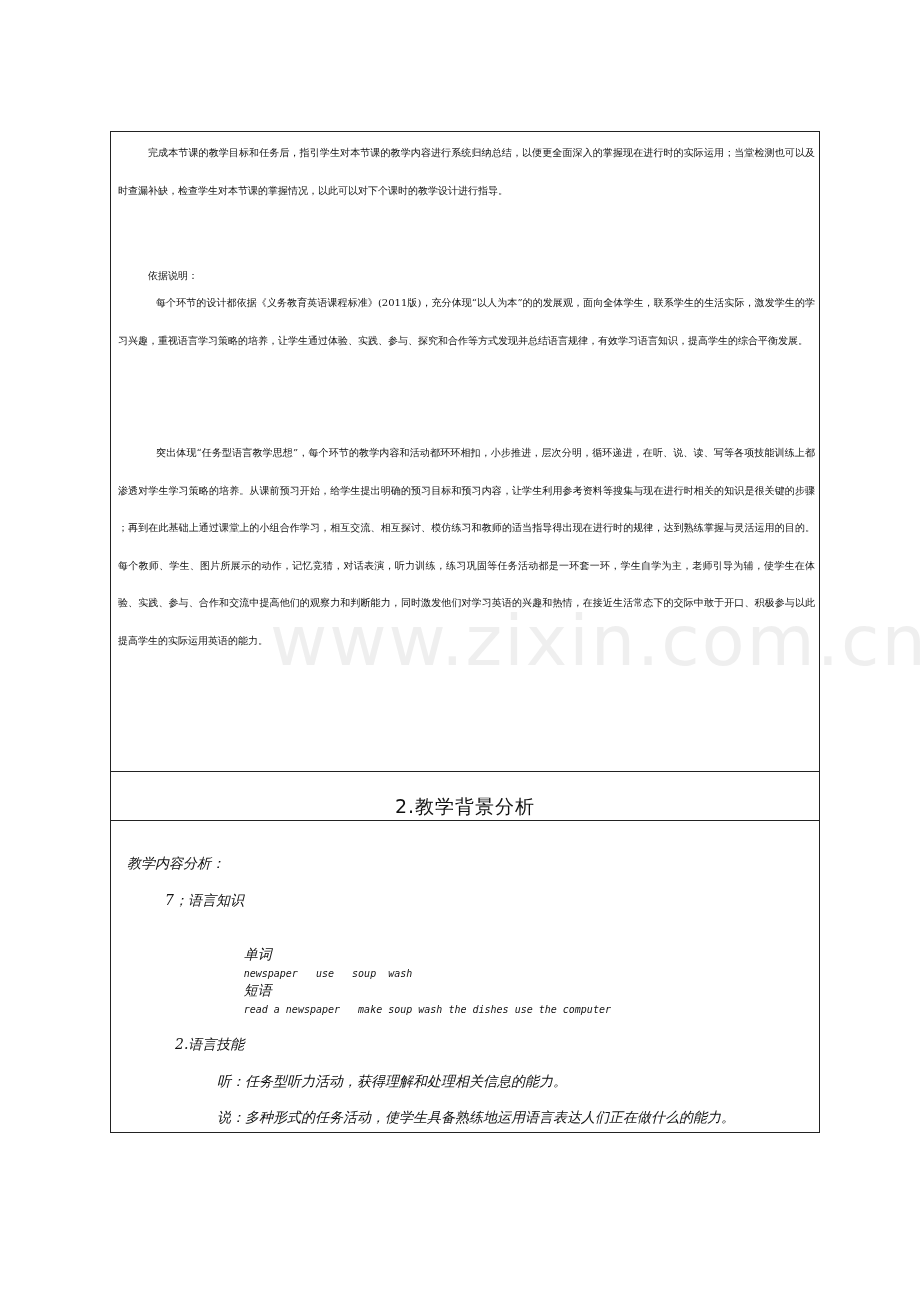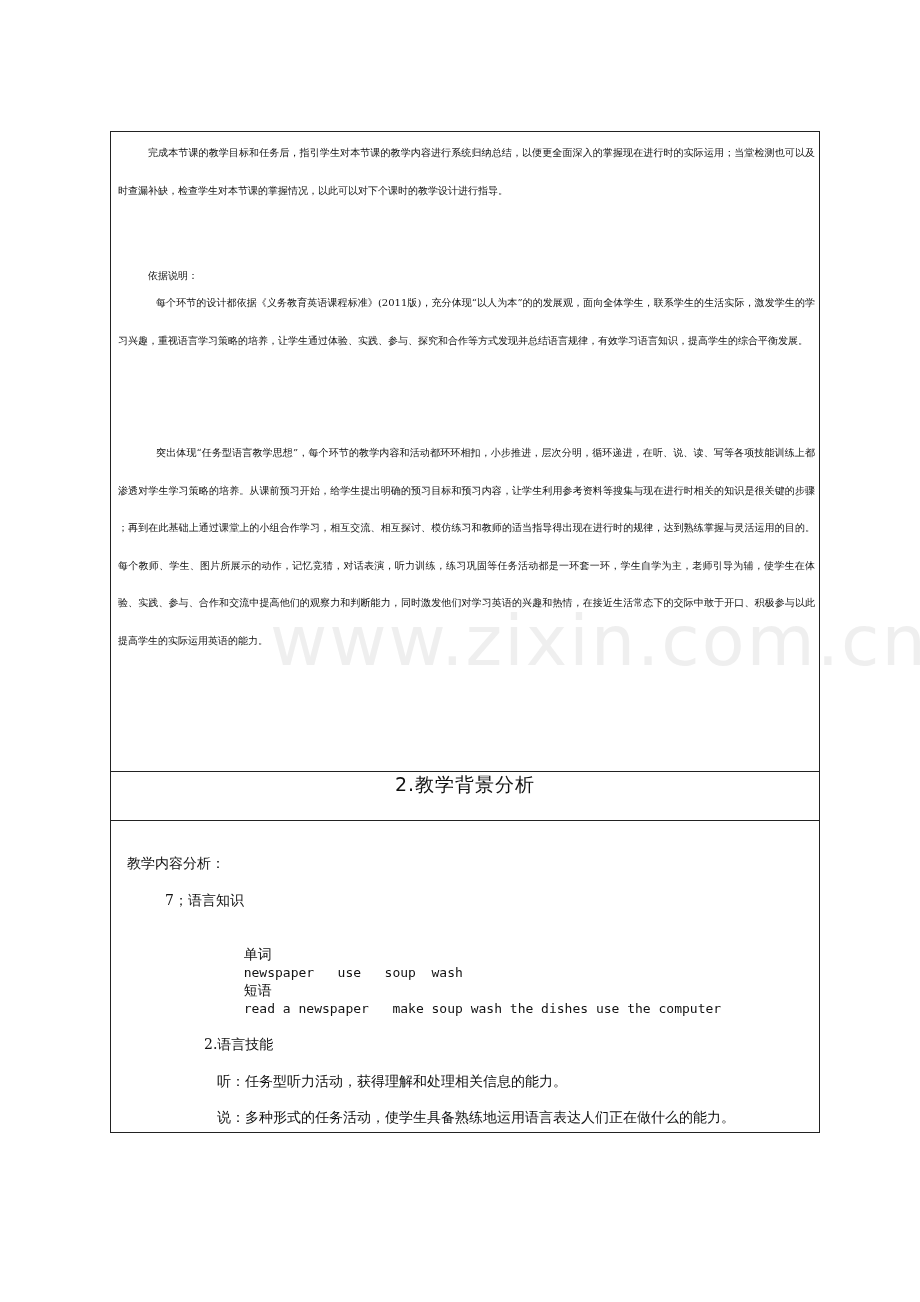--- a/index.html
+++ b/index.html
@@ -2,26 +2,26 @@
 <html><head>
   <meta charset="utf-8">
   <style>
     html, body { margin: 0; padding: 0; background: #ffffff; }
     body { width: 920px; height: 1302px; position: relative; overflow: hidden;
       font-family: "DejaVu Serif", "Liberation Serif", serif; color: #111; }
     .table { position: absolute; left: 110px; top: 131px; width: 710px; height: 1002px;
       border: 1px solid #222; box-sizing: border-box; }
     .cell-top { position: absolute; left: 0; top: 0; width: 100%; height: 640px; border-bottom: 1px solid #222; box-sizing: border-box; }
     .cell-head { position: absolute; left: 0; top: 640px; width: 100%; height: 49px; border-bottom: 1px solid #222; box-sizing: border-box;
-      display: flex; align-items: flex-start; justify-content: center; }
-    .cell-bottom { position: absolute; left: 0; top: 689px; width: 100%; height: 311px; }
+      display: flex; align-items: flex-end; justify-content: center; }
+    .cell-bottom { position: absolute; left: 0; top: 689px; width: 100%; height: 311px; font-style: italic; }
     .p { position: absolute; left: 7px; width: 697px; font-size: 10px; line-height: 37.5px; margin: 0; text-align: justify; }
     .head-title { font-family: "DejaVu Sans", "Liberation Sans", sans-serif; font-size: 19px; letter-spacing: 1px; }
     .line { position: absolute; font-size: 14px; white-space: pre; line-height: 18px; }
-    .mono { font-family: "DejaVu Sans Mono", "Liberation Mono", monospace; font-size: 13px; }
+    .mono { font-family: "DejaVu Sans Mono", "Liberation Mono", monospace; font-size: 10px; }
     .watermark { position: absolute; left: 270px; top: 600px; font-family: "DejaVu Sans", sans-serif; font-size: 70px; color: rgba(180,180,180,0.22);
       letter-spacing: 2px; pointer-events: none; }
   </style>
 </head>
 <body>
 
 <div class="table">
   <div class="cell-top">
     <p class="p" style="top:2px; text-indent:30px;">完成本节课的教学目标和任务后，指引学生对本节课的教学内容进行系统归纳总结，以便更全面深入的掌握现在进行时的实际运用；当堂检测也可以及时查漏补缺，检查学生对本节课的掌握情况，以此可以对下个课时的教学设计进行指导。</p>
     <p class="p" style="top:125px; text-indent:30px;">依据说明：</p>
@@ -39,19 +39,19 @@
 
     <div class="line" style="left:106px; top:106px;">
       <span>单词</span>
       <span class="mono">newspaper   use   soup  wash</span>
     </div>
     <div class="line" style="left:106px; top:142px;">
       <span>短语</span>
       <span class="mono">read a newspaper   make soup wash the dishes use the computer</span>
     </div>
 
-    <div class="line" style="left:64px; top:214px;margin-left:29px;">2.语言技能</div>
+    <div class="line" style="left:64px; top:214px;">2.语言技能</div>
     <div class="line" style="left:106px; top:287px;">说：多种形式的任务活动，使学生具备熟练地运用语言表达人们正在做什么的能力。</div>
     <div class="line" style="left:106px; top:251px;">听：任务型听力活动，获得理解和处理相关信息的能力。</div>
   </div>
 </div>
 
 <div class="watermark">www.zixin.com.cn</div>
 
 </body></html>

